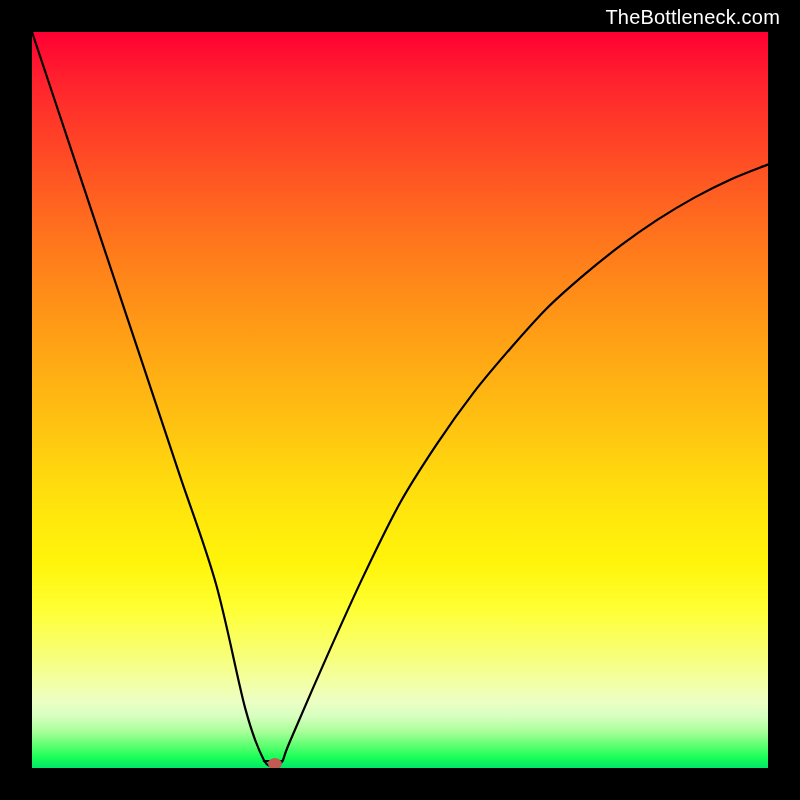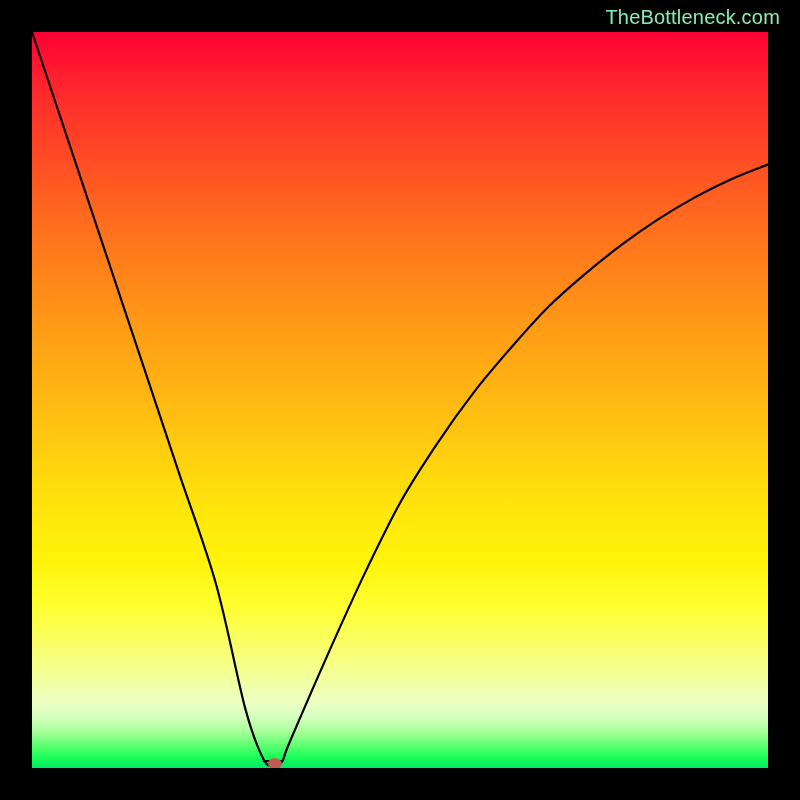--- a/index.html
+++ b/index.html
@@ -59,21 +59,21 @@
   .curve-svg {
     position: absolute;
     inset: 0;
     width: 736px;
     height: 736px;
   }
   .watermark {
     position: absolute;
     top: 6px;
     right: 20px;
-    color: #86efac;
+    color: #ffffff;
     font-size: 20px;
     letter-spacing: 0.2px;
   }
 </style>
 </head>
 <body>
 
 <div class="frame">
 
   <div class="plot-area">

